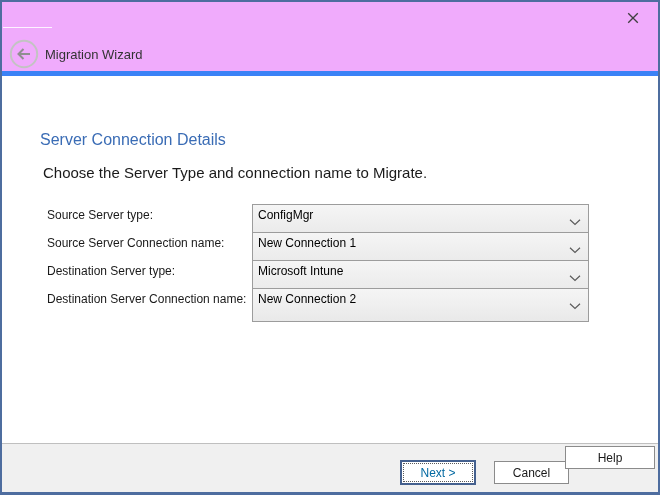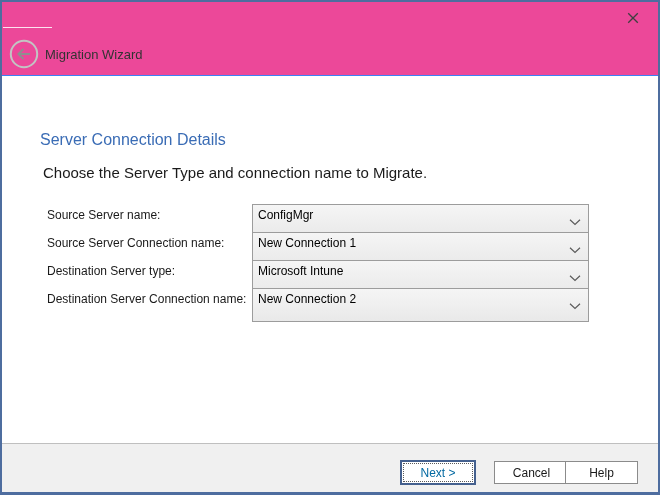--- a/index.html
+++ b/index.html
@@ -14,22 +14,22 @@
     border-bottom-width: 3px;
     overflow: hidden;
   }
 
   
   .header {
     position: absolute;
     left: 0; top: 0;
     width: 100%;
     height: 74px;
-    background: #ec4899;
-    border-bottom: 1px solid #3b82f6;
+    background: #f0abfc;
+    border-bottom: 5px solid #3b82f6;
   }
   .caption-highlight {
     position: absolute;
     left: 1px; top: 25px;
     width: 49px; height: 1px;
     background: rgba(255,255,255,0.85);
   }
   .close-btn {
     position: absolute;
     left: 618px; top: 4px;
@@ -137,21 +137,21 @@
   }
   .btn-next .focus-ring {
     position: absolute;
     inset: 1px;
     border: 1px dotted #5a5a5a;
     display: flex; align-items: center; justify-content: center;
     font-size: 12px;
     color: #0369a1;
   }
   .btn-cancel { left: 492px; top: 17px; width: 75px; }
-  .btn-help   { left: 563px; top: 17px; width: 73px; }
+  .btn-help   { left: 563px; top: 2px; width: 90px; }
 </style>
 </head>
 <body>
 
 <div class="window">
 
   <div class="header">
     <div class="caption-highlight"></div>
 
     <button class="close-btn" aria-label="Close">
@@ -174,21 +174,21 @@
     </button>
 
     <span class="wizard-title">Migration Wizard</span>
   </div>
 
   <div class="content">
     <div class="page-heading">Server Connection Details</div>
     <div class="instruction">Choose the Server Type and connection name to Migrate.</div>
 
     <div class="form-row row-0">
-      <span class="field-label">Source Server name:</span>
+      <span class="field-label">Source Server type:</span>
       <div class="combo">
         <span class="combo-value">ConfigMgr</span>
         <span class="combo-chevron">
           <svg width="12" height="7" viewBox="0 0 12 7">
               <polyline points="1,0.8 6,5.4 11,0.8" fill="none" stroke="#5a5a5a" stroke-width="1.2"></polyline>
             </svg>
         </span>
       </div>
     </div>
 

